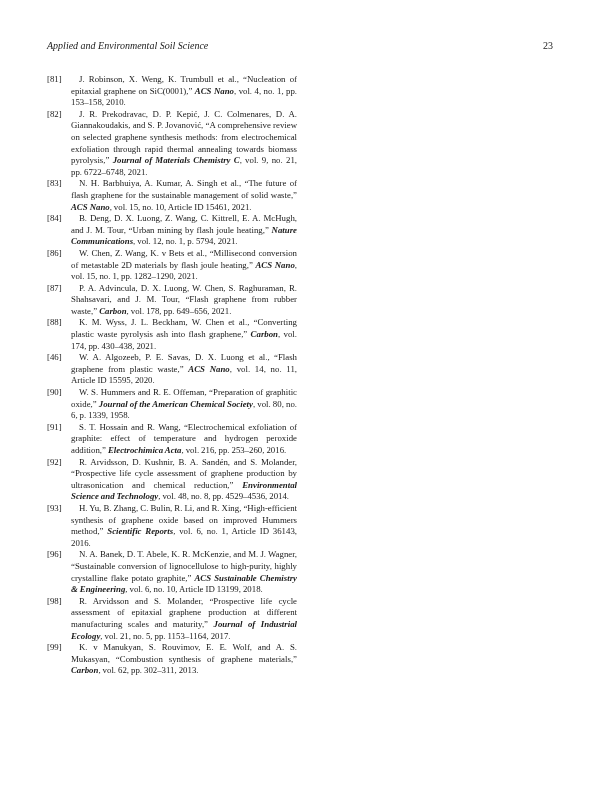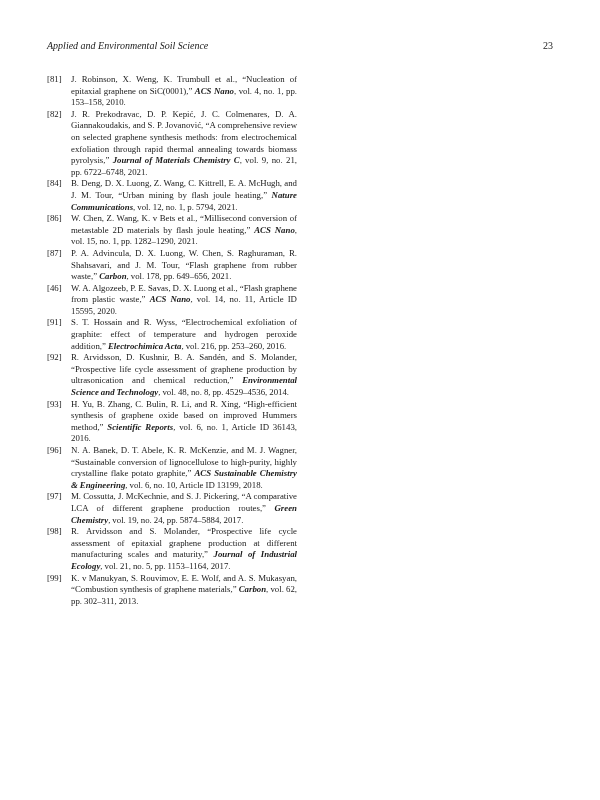--- a/index.html
+++ b/index.html
@@ -31,41 +31,43 @@
     hyphens: auto;
     -webkit-hyphens: auto;
     word-spacing: -0.2px;
   }
   .ref {
     padding-left: 24px;
     text-indent: -24px;
   }
   .ref-label {
     display: inline-block;
-    width: 24px;
+    width: 32px;
     text-indent: 0;
   }
   .it { font-style: italic; font-weight: bold; }
 </style>
 </head>
 <body>
 
 <div class="page">
   <div class="running-head">
     <span class="journal-title">Applied and Environmental Soil Science</span>
     <span class="page-number">23</span>
   </div>
   <div class="refs">
       <div class="ref"><span class="ref-label">[81]</span><span>J. Robinson, X. Weng, K. Trumbull et al., “Nucleation of epitaxial graphene on SiC(0001),” </span><span class="it">ACS Nano</span><span>, vol. 4, no. 1, pp. 153–158, 2010.</span></div>
       <div class="ref"><span class="ref-label">[82]</span><span>J. R. Prekodravac, D. P. Kepić, J. C. Colmenares, D. A. Giannakoudakis, and S. P. Jovanović, “A comprehensive review on selected graphene synthesis methods: from electrochemical exfoliation through rapid thermal annealing towards biomass pyrolysis,” </span><span class="it">Journal of Materials Chemistry C</span><span>, vol. 9, no. 21, pp. 6722–6748, 2021.</span></div>
+      <div class="ref"><span class="ref-label">[83]</span><span>N. H. Barbhuiya, A. Kumar, A. Singh et al., “The future of flash graphene for the sustainable management of solid waste,” </span><span class="it">ACS Nano</span><span>, vol. 15, no. 10, Article ID 15461, 2021.</span></div>
       <div class="ref"><span class="ref-label">[84]</span><span>B. Deng, D. X. Luong, Z. Wang, C. Kittrell, E. A. McHugh, and J. M. Tour, “Urban mining by flash joule heating,” </span><span class="it">Nature Communications</span><span>, vol. 12, no. 1, p. 5794, 2021.</span></div>
       <div class="ref"><span class="ref-label">[86]</span><span>W. Chen, Z. Wang, K. v Bets et al., “Millisecond conversion of metastable 2D materials by flash joule heating,” </span><span class="it">ACS Nano</span><span>, vol. 15, no. 1, pp. 1282–1290, 2021.</span></div>
       <div class="ref"><span class="ref-label">[87]</span><span>P. A. Advincula, D. X. Luong, W. Chen, S. Raghuraman, R. Shahsavari, and J. M. Tour, “Flash graphene from rubber waste,” </span><span class="it">Carbon</span><span>, vol. 178, pp. 649–656, 2021.</span></div>
+      <div class="ref"><span class="ref-label">[88]</span><span>K. M. Wyss, J. L. Beckham, W. Chen et al., “Converting plastic waste pyrolysis ash into flash graphene,” </span><span class="it">Carbon</span><span>, vol. 174, pp. 430–438, 2021.</span></div>
       <div class="ref"><span class="ref-label">[46]</span><span>W. A. Algozeeb, P. E. Savas, D. X. Luong et al., “Flash graphene from plastic waste,” </span><span class="it">ACS Nano</span><span>, vol. 14, no. 11, Article ID 15595, 2020.</span></div>
-      <div class="ref"><span class="ref-label">[91]</span><span>S. T. Hossain and R. Wyss, “Electrochemical exfoliation of graphite: effect of temperature and hydrogen peroxide addition,” </span><span class="it">Electrochimica Acta</span><span>, vol. 216, pp. 253–260, 2016.</span></div>
+      <div class="ref"><span class="ref-label">[90]</span><span>W. S. Hummers and R. E. Offeman, “Preparation of graphitic oxide,” </span><span class="it">Journal of the American Chemical Society</span><span>, vol. 80, no. 6, p. 1339, 1958.</span></div>
+      <div class="ref"><span class="ref-label">[91]</span><span>S. T. Hossain and R. Wang, “Electrochemical exfoliation of graphite: effect of temperature and hydrogen peroxide addition,” </span><span class="it">Electrochimica Acta</span><span>, vol. 216, pp. 253–260, 2016.</span></div>
       <div class="ref"><span class="ref-label">[92]</span><span>R. Arvidsson, D. Kushnir, B. A. Sandén, and S. Molander, “Prospective life cycle assessment of graphene production by ultrasonication and chemical reduction,” </span><span class="it">Environmental Science and Technology</span><span>, vol. 48, no. 8, pp. 4529–4536, 2014.</span></div>
       <div class="ref"><span class="ref-label">[93]</span><span>H. Yu, B. Zhang, C. Bulin, R. Li, and R. Xing, “High-efficient synthesis of graphene oxide based on improved Hummers method,” </span><span class="it">Scientific Reports</span><span>, vol. 6, no. 1, Article ID 36143, 2016.</span></div>
       <div class="ref"><span class="ref-label">[96]</span><span>N. A. Banek, D. T. Abele, K. R. McKenzie, and M. J. Wagner, “Sustainable conversion of lignocellulose to high-purity, highly crystalline flake potato graphite,” </span><span class="it">ACS Sustainable Chemistry &amp; Engineering</span><span>, vol. 6, no. 10, Article ID 13199, 2018.</span></div>
-      <div class="ref"><span class="ref-label">[97]</span><span>M. Cossutta, J. McKechnie, and S. J. Pickering, “A comparative LCA of different graphene production routes,” </span><span class="it">Green Chemistry</span><span>, vol. 19, no. 24, pp. 5874–5884, 2017.</span></div>
       <div class="ref"><span class="ref-label">[98]</span><span>R. Arvidsson and S. Molander, “Prospective life cycle assessment of epitaxial graphene production at different manufacturing scales and maturity,” </span><span class="it">Journal of Industrial Ecology</span><span>, vol. 21, no. 5, pp. 1153–1164, 2017.</span></div>
       <div class="ref"><span class="ref-label">[99]</span><span>K. v Manukyan, S. Rouvimov, E. E. Wolf, and A. S. Mukasyan, “Combustion synthesis of graphene materials,” </span><span class="it">Carbon</span><span>, vol. 62, pp. 302–311, 2013.</span></div>
     </div>
 </div>
 
 </body></html>

